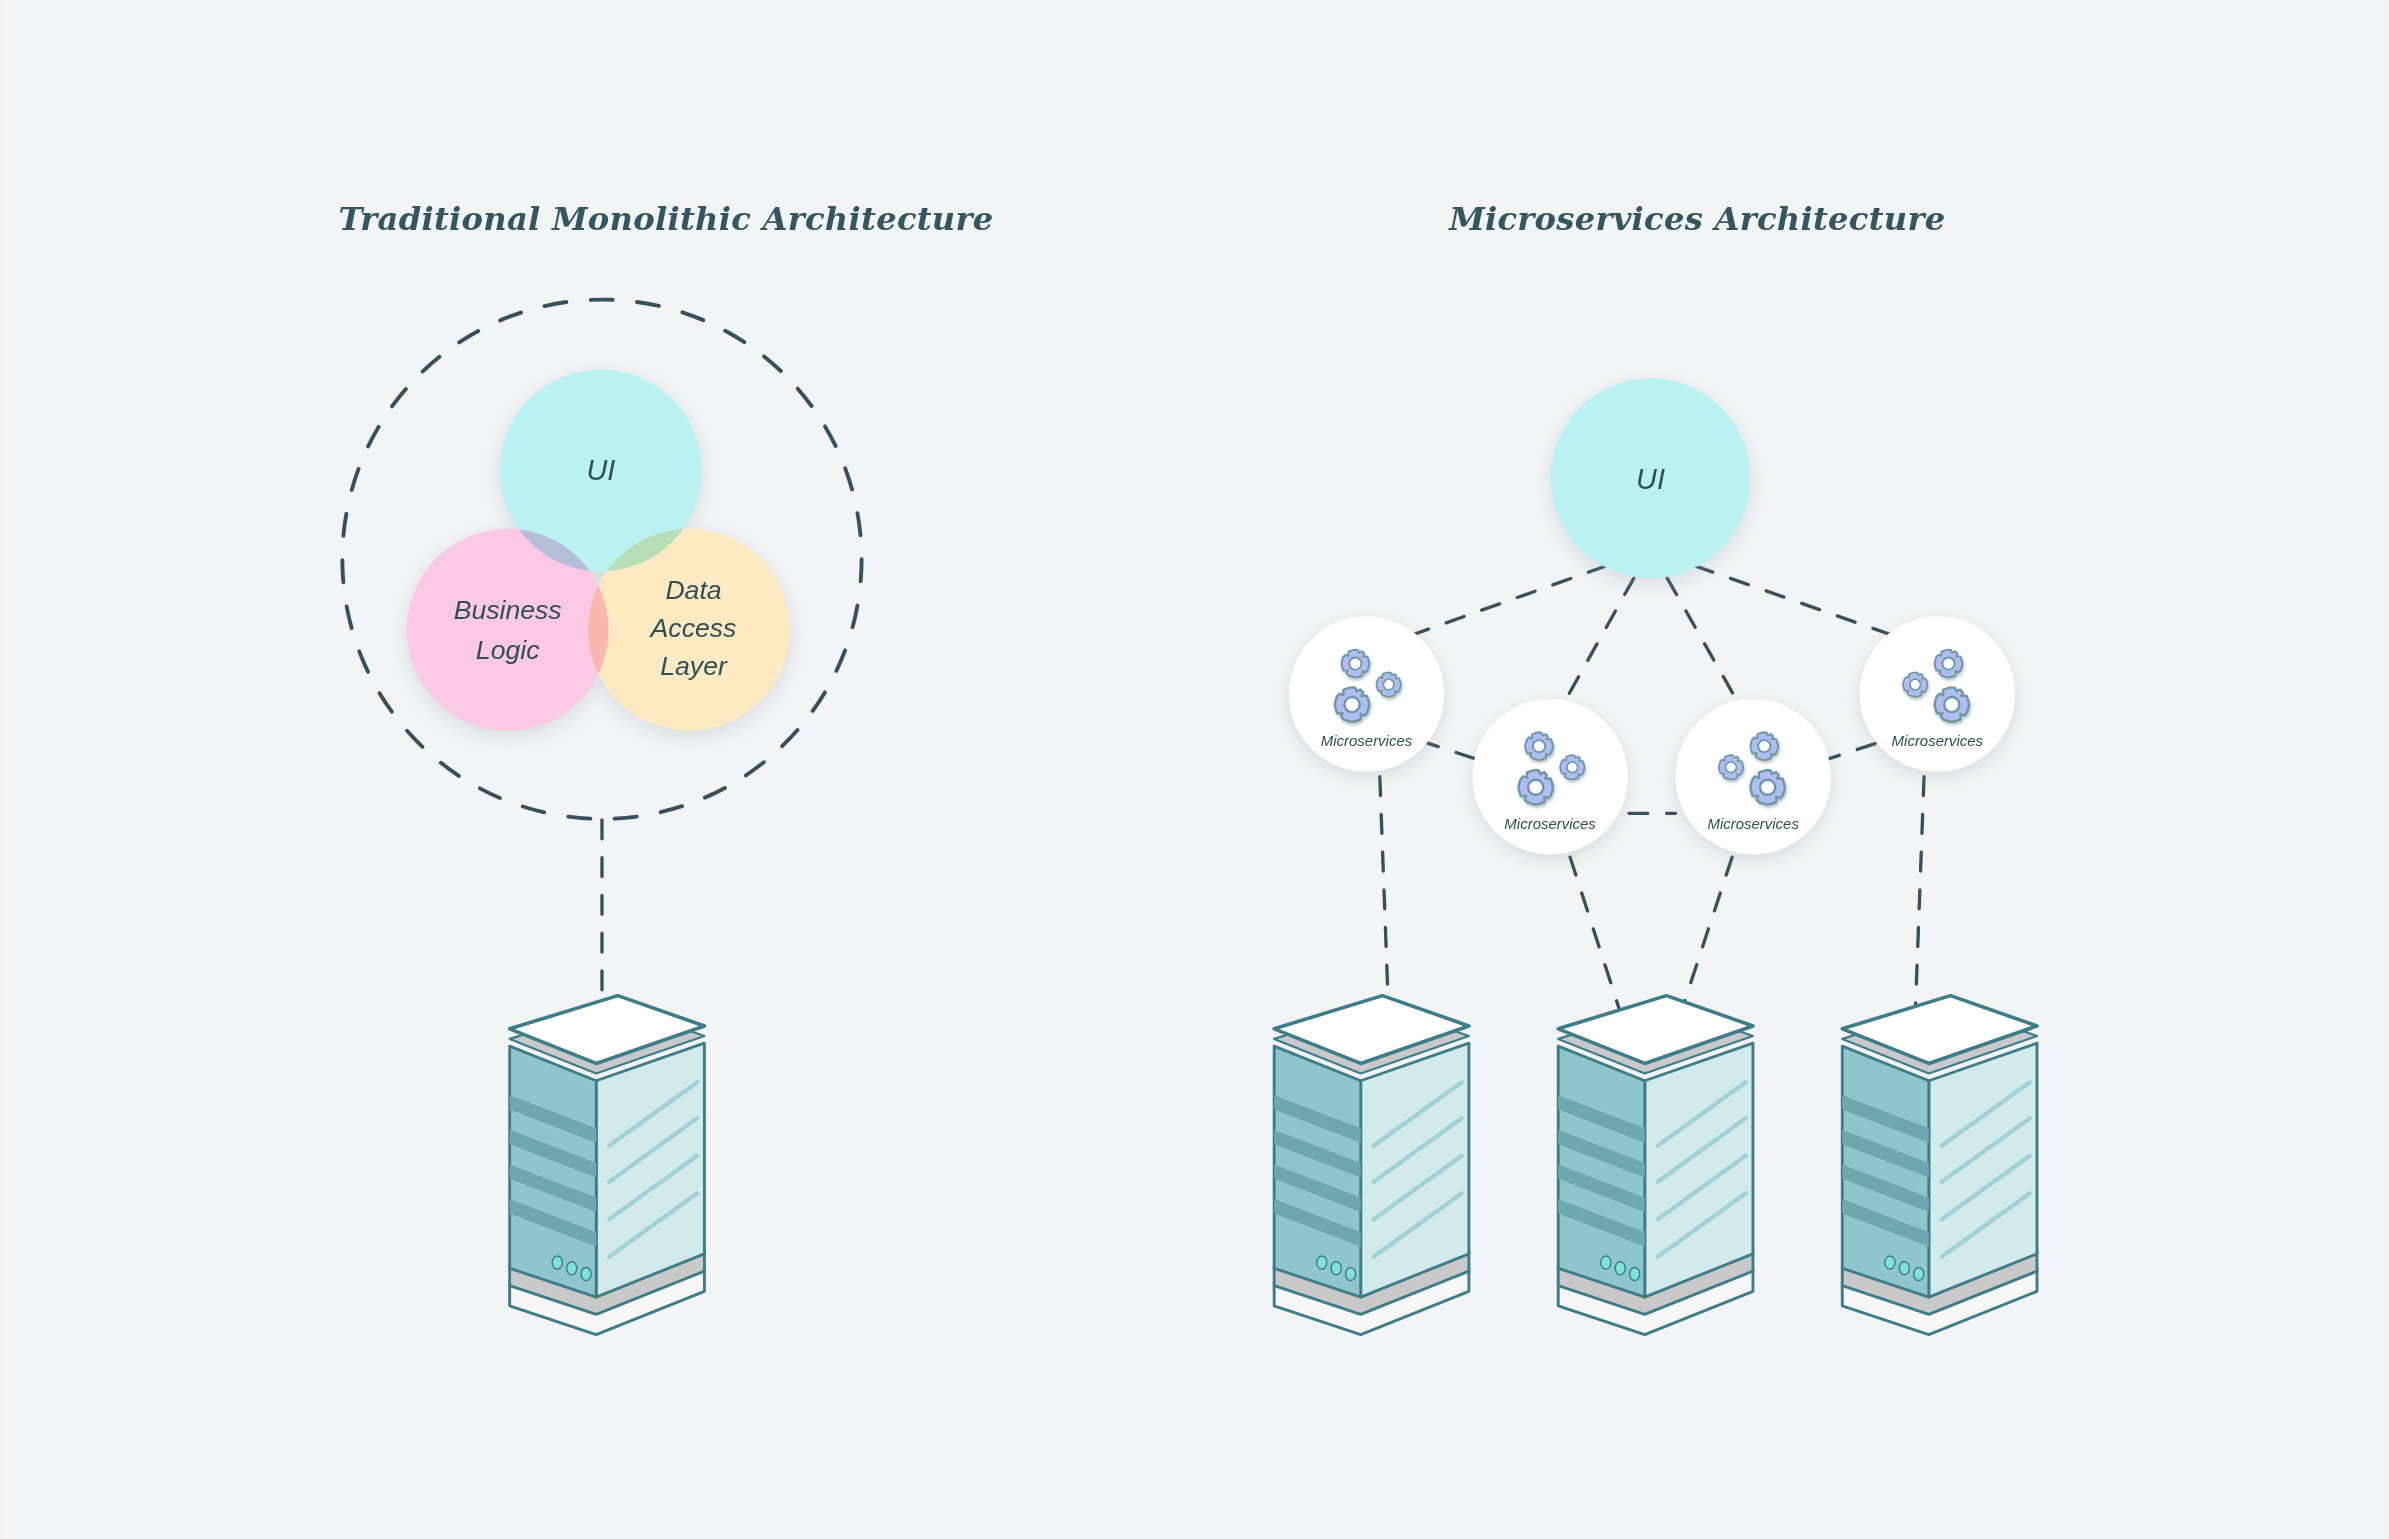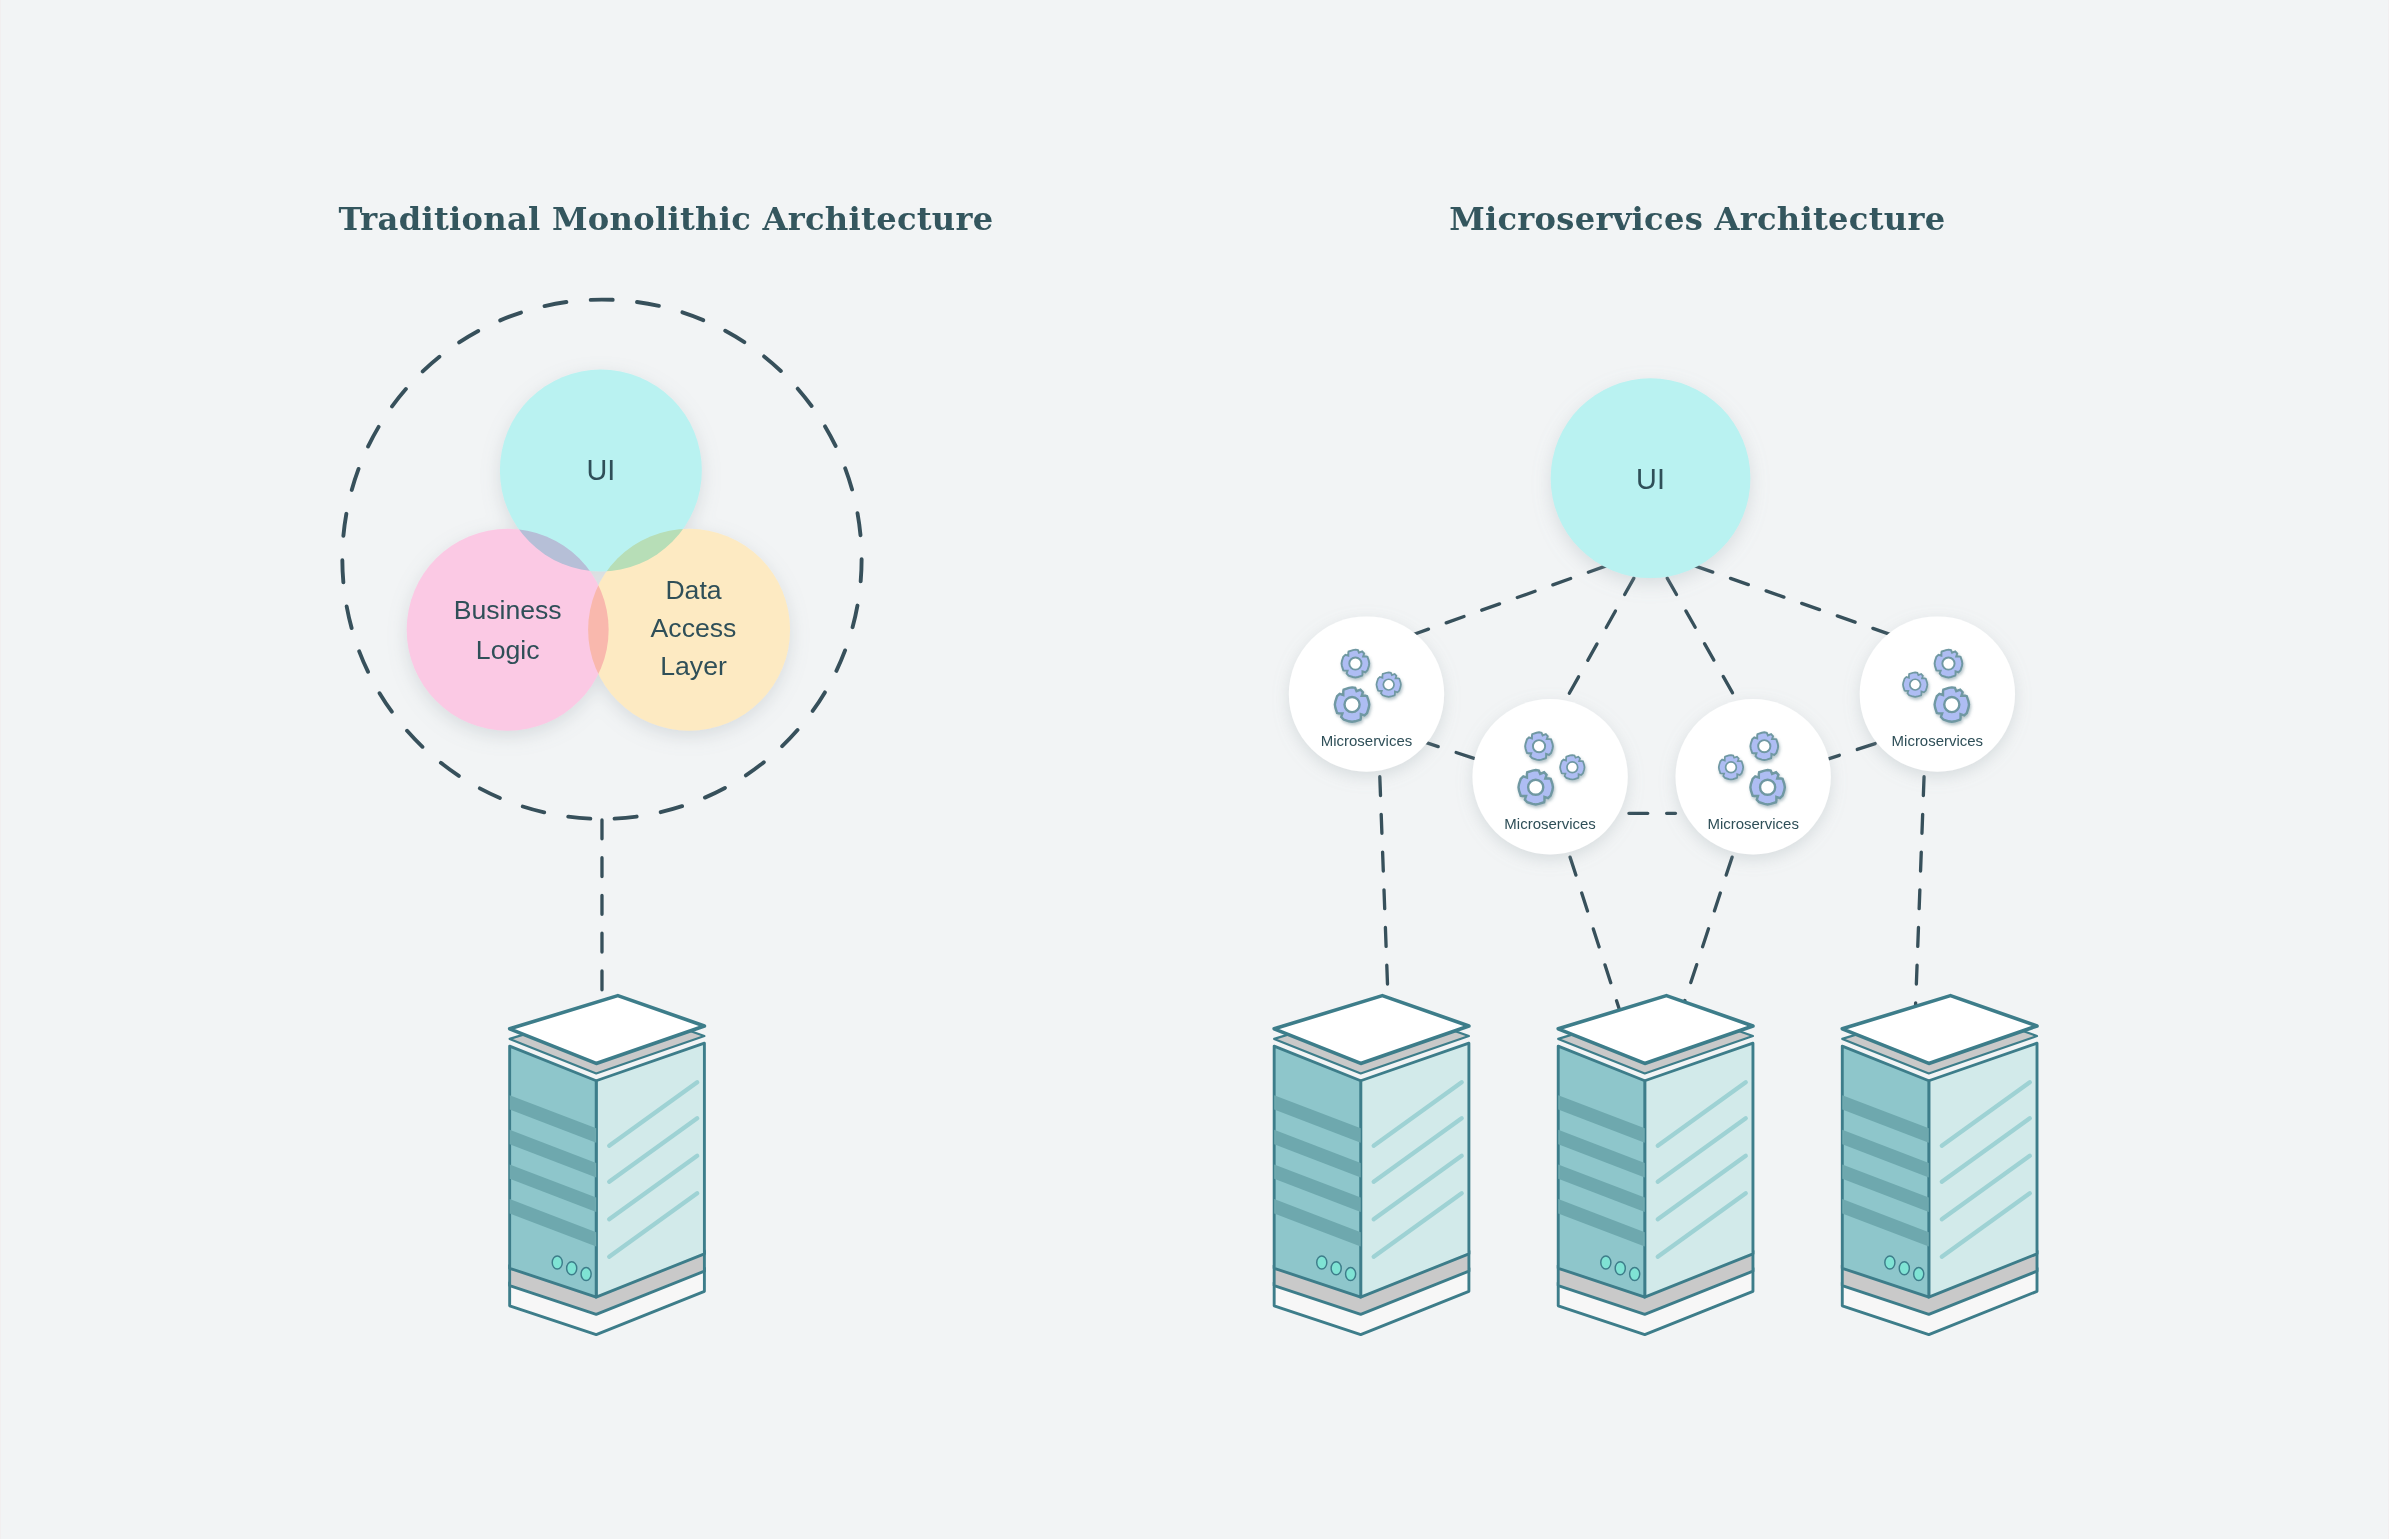--- a/index.html
+++ b/index.html
@@ -8,20 +8,21 @@
     padding: 0;
     background: #f2f4f5;
   }
   #stage {
     position: relative;
     width: 2389px;
     height: 1539px;
     background: #ef4444;
     overflow: hidden;
     font-family: "Liberation Sans", "DejaVu Sans", sans-serif;
+    font-style: italic;
   }
   #scene {
     position: absolute;
     inset: 0;
     width: 100%;
     height: 100%;
     display: block;
   }
   .panel-title {
     font-family: "DejaVu Serif", "Liberation Serif", serif;

